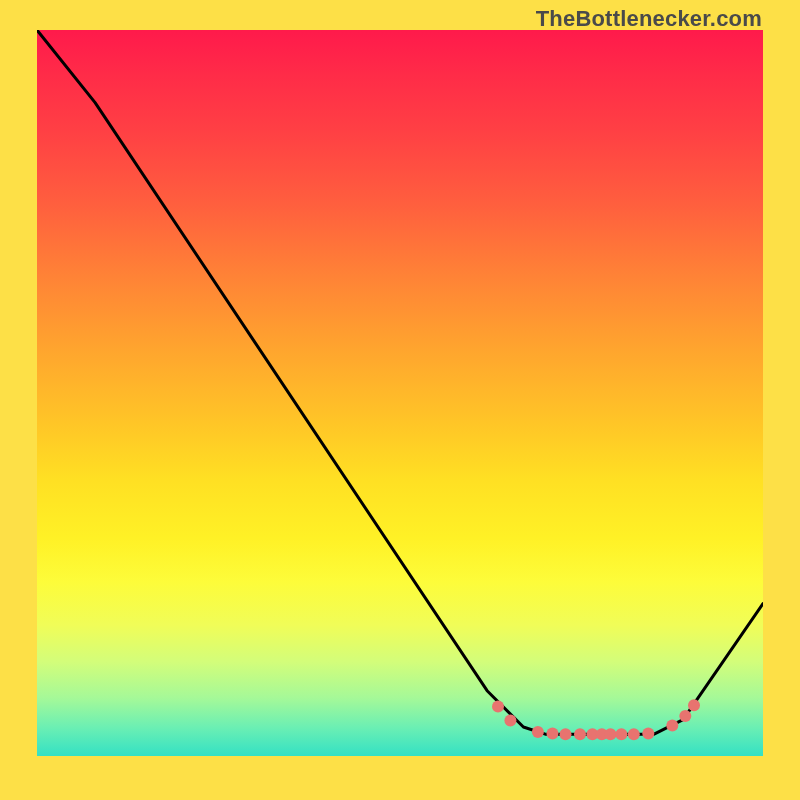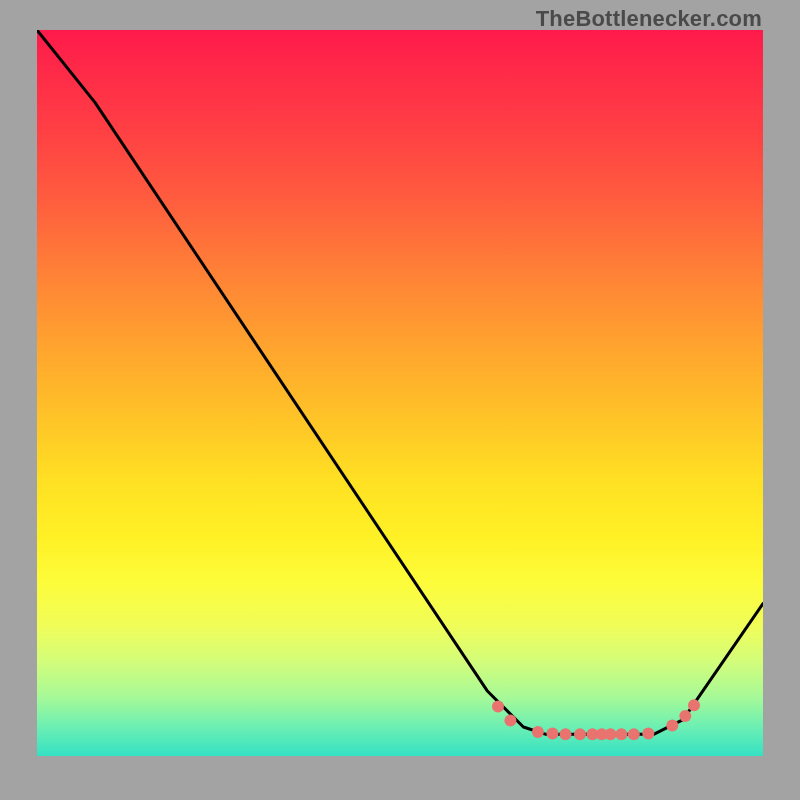--- a/index.html
+++ b/index.html
@@ -8,21 +8,21 @@
     width: 800px;
     height: 800px;
     background: #000;
     overflow: hidden;
     font-family: Arial, Helvetica, sans-serif;
   }
   .stage {
     position: relative;
     width: 800px;
     height: 800px;
-    background: #a3a3a3;
+    background: #fde047;
   }
   .plot {
     position: absolute;
     left: 37px;
     top: 30px;
     width: 726px;
     height: 726px;
     overflow: hidden;
   }
   .gradient {

